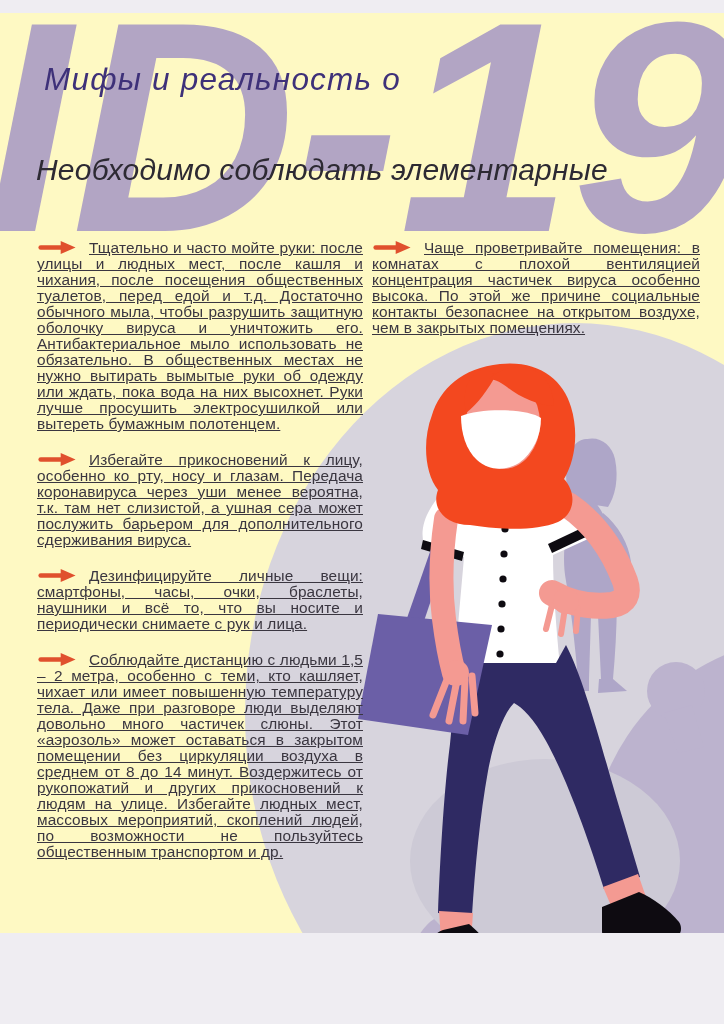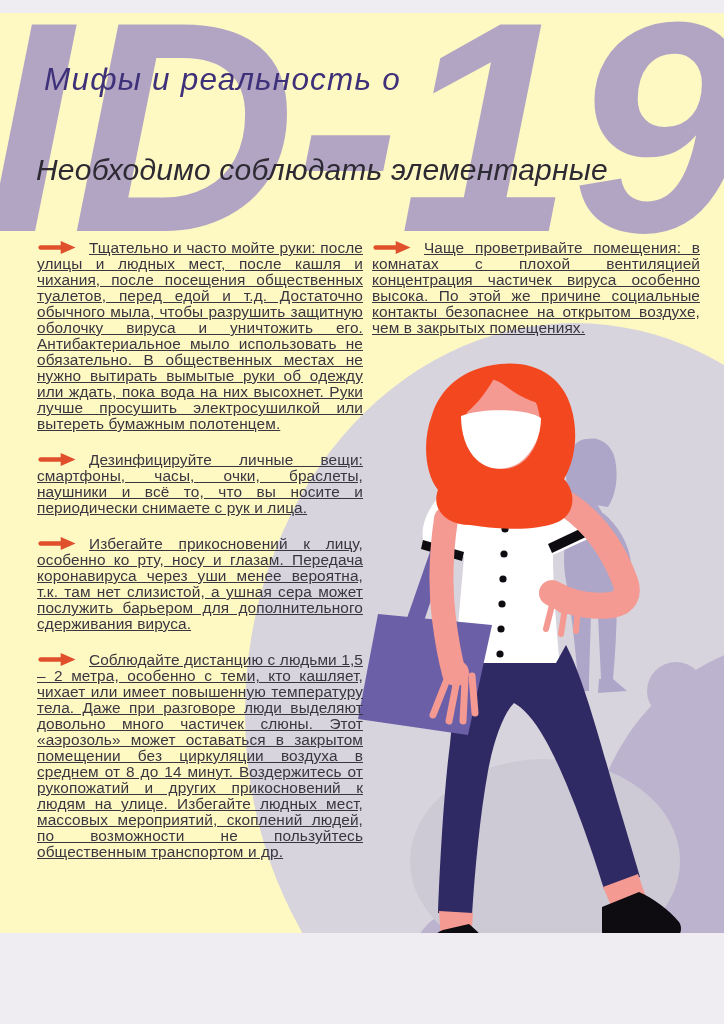--- a/index.html
+++ b/index.html
@@ -168,36 +168,36 @@
               <polygon points="24,0 40,7 24,14"></polygon>
             </g>
           </svg></span><span>Тщательно и часто мойте руки: после улицы и людных мест, после кашля и чихания, после посещения общественных туалетов, перед едой и т.д. Достаточно обычного мыла, чтобы разрушить защитную оболочку вируса и уничтожить его. Антибактериальное мыло использовать не обязательно. В общественных местах не нужно вытирать вымытые руки об одежду или ждать, пока вода на них высохнет. Руки лучше просушить электросушилкой или вытереть бумажным полотенцем.</span>
     </p>
     <p class="bullet">
       <span class="arrow"><svg viewBox="0 0 40 14">
             <g fill="#e0502d">
               <rect x="0" y="4.6" width="27" height="4.8" rx="2.4"></rect>
               <polygon points="24,0 40,7 24,14"></polygon>
             </g>
+          </svg></span><span>Избегайте прикосновений к лицу, особенно ко рту, носу и глазам. Передача коронавируса через уши менее вероятна, т.к. там нет слизистой, а ушная сера может послужить барьером для дополнительного сдерживания вируса.</span>
+    </p>
+    <p class="bullet">
+      <span class="arrow"><svg viewBox="0 0 40 14">
+            <g fill="#e0502d">
+              <rect x="0" y="4.6" width="27" height="4.8" rx="2.4"></rect>
+              <polygon points="24,0 40,7 24,14"></polygon>
+            </g>
           </svg></span><span>Дезинфицируйте личные вещи: смартфоны, часы, очки, браслеты, наушники и всё то, что вы носите и периодически снимаете с рук и лица.</span>
     </p>
     <p class="bullet">
       <span class="arrow"><svg viewBox="0 0 40 14">
             <g fill="#e0502d">
               <rect x="0" y="4.6" width="27" height="4.8" rx="2.4"></rect>
               <polygon points="24,0 40,7 24,14"></polygon>
             </g>
-          </svg></span><span>Избегайте прикосновений к лицу, особенно ко рту, носу и глазам. Передача коронавируса через уши менее вероятна, т.к. там нет слизистой, а ушная сера может послужить барьером для дополнительного сдерживания вируса.</span>
-    </p>
-    <p class="bullet">
-      <span class="arrow"><svg viewBox="0 0 40 14">
-            <g fill="#e0502d">
-              <rect x="0" y="4.6" width="27" height="4.8" rx="2.4"></rect>
-              <polygon points="24,0 40,7 24,14"></polygon>
-            </g>
           </svg></span><span>Соблюдайте дистанцию с людьми 1,5 – 2 метра, особенно с теми, кто кашляет, чихает или имеет повышенную температуру тела. Даже при разговоре люди выделяют довольно много частичек слюны. Этот «аэрозоль» может оставаться в закрытом помещении без циркуляции воздуха в среднем от 8 до 14 минут. Воздержитесь от рукопожатий и других прикосновений к людям на улице. Избегайте людных мест, массовых мероприятий, скоплений людей, по возможности не пользуйтесь общественным транспортом и др.</span>
     </p>
   </div>
 
   <div class="col col-right">
     <p class="bullet">
       <span class="arrow"><svg viewBox="0 0 40 14">
             <g fill="#e0502d">
               <rect x="0" y="4.6" width="27" height="4.8" rx="2.4"></rect>
               <polygon points="24,0 40,7 24,14"></polygon>

